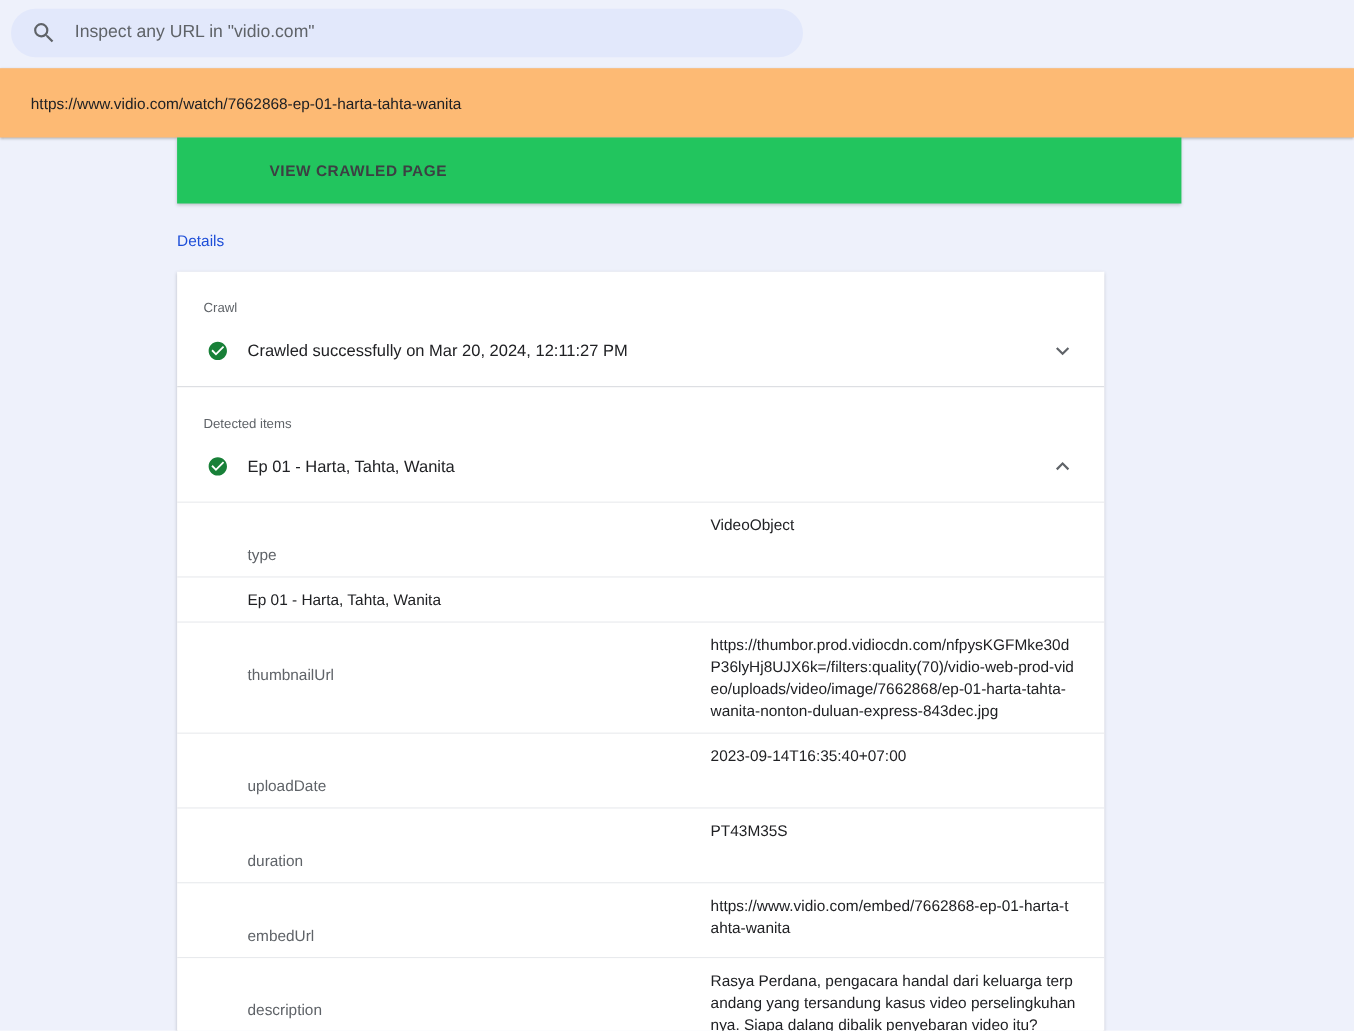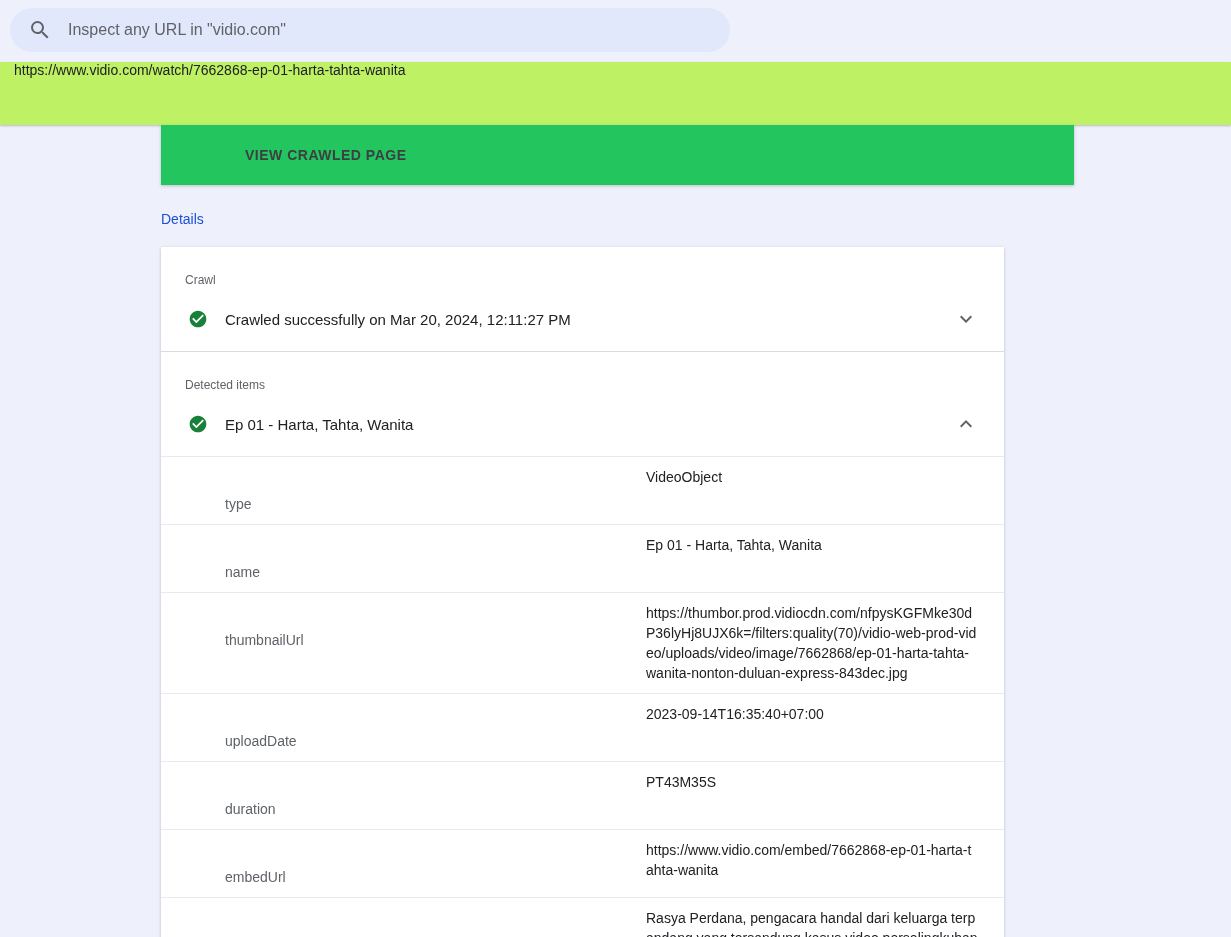--- a/index.html
+++ b/index.html
@@ -26,23 +26,23 @@
     flex: 1; border: none; outline: none; background: transparent;
     font-family: "Liberation Sans", sans-serif;
     font-size: 16px; color: #202124;
   }
   .search-pill input::placeholder { color: #5f6368; opacity: 1; }
 
   
   .white-band {
     position: relative; z-index: 0;
     margin-top: 10px; height: 63px;
-    background: #bef264;
-    display: flex; align-items: flex-start;
-    padding-left: 14px;
+    background: #fdba74;
+    display: flex; align-items: center;
+    padding-left: 28px;
     font-size: 14px; color: #202124;
     box-shadow: 0 1px 2px rgba(60,64,67,.3);
   }
 
   
   .top-card {
     position: relative; z-index: 1;
     margin-left: 161px; width: 913px; height: 60px;
     background: #22c55e;
     box-shadow: 0 1px 3px rgba(60,64,67,.28);
@@ -147,21 +147,20 @@
       <path d="m12 8-6 6 1.41 1.41L12 10.83l4.59 4.58L18 14z" fill="#5f6368"></path>
     </svg>
   </div>
 
   <div class="props">
       <div class="prop-row">
         <div class="prop-key">type</div>
         <div class="prop-value">VideoObject</div>
       </div>
       <div class="prop-row">
-        <div class="prop-key">name</div>
         <div class="prop-value">Ep 01 - Harta, Tahta, Wanita</div>
       </div>
       <div class="prop-row">
         <div class="prop-key">thumbnailUrl</div>
         <div class="prop-value">https://thumbor.prod.vidiocdn.com/nfpysKGFMke30dP36lyHj8UJX6k=/filters:quality(70)/vidio-web-prod-video/uploads/video/image/7662868/ep-01-harta-tahta-wanita-nonton-duluan-express-843dec.jpg</div>
       </div>
       <div class="prop-row">
         <div class="prop-key">uploadDate</div>
         <div class="prop-value">2023-09-14T16:35:40+07:00</div>
       </div>

